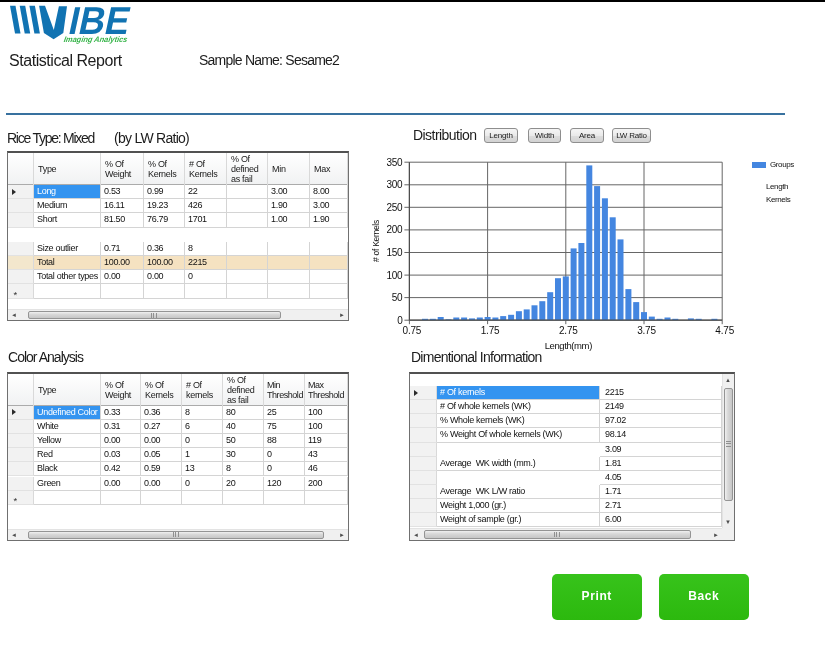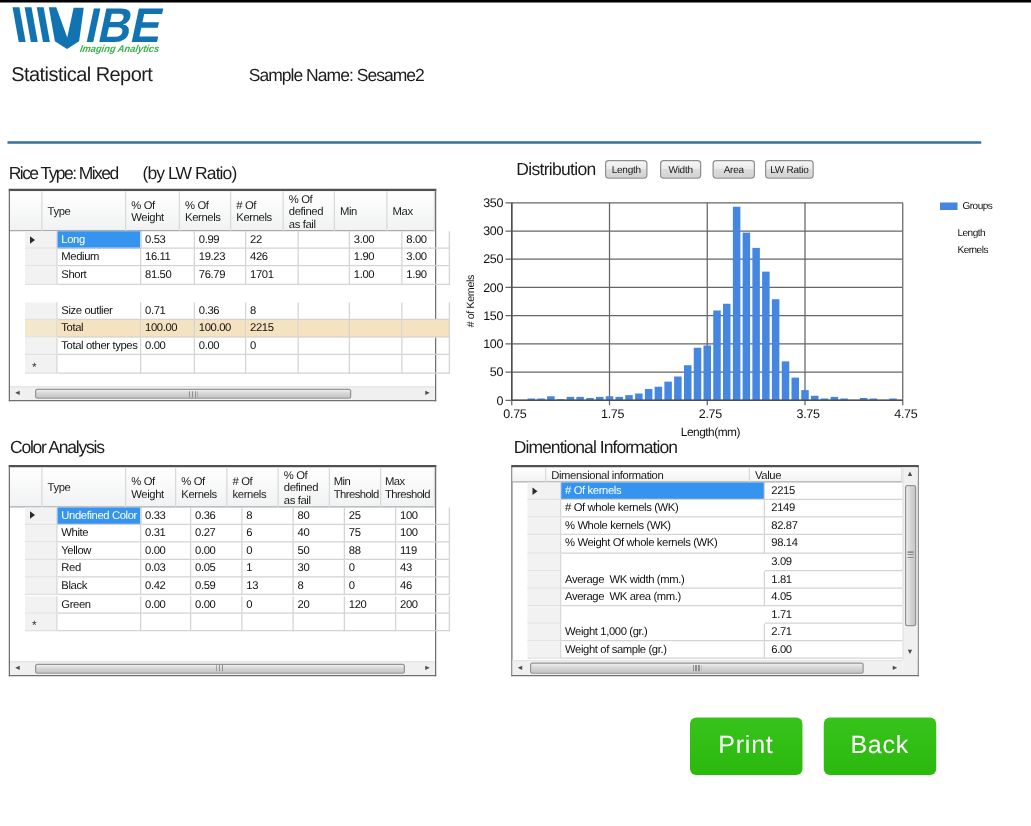--- a/index.html
+++ b/index.html
@@ -6,21 +6,21 @@
   font-family:"Liberation Sans",sans-serif}
 .h1 {position:absolute;font-size:13px;color:#1c1c1c;line-height:1;white-space:nowrap}
 .topline {position:absolute;left:0;top:0;width:825px;height:1.5px;background:#000}
 .divider {position:absolute;left:6px;top:113px;width:779px;height:2px;background:#38719f}
 
 .dgv {position:absolute;background:#fff;border:1px solid #707070;border-top:2px solid #515151;
   font-size:9px;letter-spacing:-0.3px;color:#111}
 .hdr {position:absolute;left:0;top:0;right:0;background:linear-gradient(180deg,#ffffff,#f1f2f3);border-bottom:1px solid #ababab}
 .hc {position:absolute;top:0;border-right:1px solid #d9d9d9;padding:0 0 0 4px;line-height:10px;overflow:hidden;display:flex;flex-direction:column;justify-content:center;color:#1a1a1a}
 .t3h {justify-content:flex-start;padding-top:1px;line-height:11px}
-.row {position:absolute;left:12px;right:0}
+.row {position:absolute;left:0;right:0}
 .c {position:absolute;top:0;border-right:1px solid #d4d4d4;border-bottom:1px solid #d4d4d4;
   padding:0 0 0 3px;line-height:13px;overflow:hidden;white-space:nowrap}
 .c.sel {background:#f2f2f2;border-right:1px solid #d9d9d9;border-bottom:1px solid #e2e2e2;padding:0}
 .c.hl {background:#3494f0;color:#fff}
 .c.tot {background:#f5e2c1}
 .c.seltot {background:#f3e7cd}
 .filler {position:absolute;left:0;right:0}
 .arr {position:absolute;left:3.5px;top:50%;margin-top:-3px;width:0;height:0;
   border-left:4.5px solid #2b2b2b;border-top:3px solid transparent;border-bottom:3px solid transparent}
 .star {position:absolute;left:5.5px;top:5.5px;font-size:9.5px;line-height:9.5px;letter-spacing:0;color:#333}
@@ -35,21 +35,21 @@
 .vthumb {position:absolute;width:9px;background:linear-gradient(90deg,#f0f0f0,#d8d8d8 40%,#c6c6c6);border:1px solid #949494;border-radius:2px}
 .vgrip {position:absolute;left:50%;top:50%;width:5px;height:7px;margin:-3.5px 0 0 -2.5px;
   background:repeating-linear-gradient(180deg,#909090 0,#909090 1px,transparent 1px,transparent 2.3px)}
 
 .wbtn {position:absolute;border:1px solid #8e8e8e;border-radius:3px;
   background:linear-gradient(180deg,#f5f5f5,#eaeaea 50%,#dddddd 50%,#d2d2d2);
   font-size:8px;letter-spacing:-0.2px;color:#1a1a1a;text-align:center;line-height:13px}
 
 .gbtn {position:absolute;width:90px;height:45px;border-radius:5px;
   background:linear-gradient(180deg,#37c31b,#2cb90e);
-  color:#fff;font-size:20px;font-weight:normal;text-align:center;line-height:45px;letter-spacing:0.6px}
+  color:#fff;font-size:12px;font-weight:bold;text-align:center;line-height:45px;letter-spacing:0.6px}
 .legend-sw {position:absolute;left:752px;top:161.5px;width:14px;height:6px;background:#4486e0}
 .leg {position:absolute;font-size:8px;letter-spacing:-0.4px;color:#111;line-height:1}
 </style></head>
 <body>
 <div class="topline"></div>
 <svg style="position:absolute;left:0;top:0" width="150" height="58" font-family="Liberation Sans, sans-serif">
 <g fill="#1173b2">
 <path d="M10.0,5.7 L15.5,5.7 L20.5,33.6 L15.0,33.6 Z"></path>
       <path d="M19.7,5.7 L25.2,5.7 L30.2,33.6 L24.7,33.6 Z"></path>
       <path d="M29.4,5.7 L34.9,5.7 L39.9,33.6 L34.4,33.6 Z"></path>
@@ -341,63 +341,58 @@
     <div class="filler" style="top:130.90px;height:23.60px"></div>
     <div class="hsb" style="left:0px;top:154.50px;width:340px;height:11px">
       <div class="sbarr" style="left:3px;top:2px">◄</div>
       <div class="sbarr" style="right:3px;top:2px">►</div>
       <div class="thumb" style="left:20px;top:1px;width:296px;height:8px">
         <span class="grip"></span>
       </div>
     </div>
   </div>
 <div class="dgv" style="left:409px;top:372px;width:326px;height:169px">
-    <div class="hdr" style="height:12px">
-      <div class="hc" style="left:0;width:27px;height:12px"></div>
-      <div class="hc t3h" style="left:27px;width:163px;height:12px">Dimensional information</div>
-      <div class="hc t3h" style="left:190px;width:122px;height:12px">Value</div>
-    </div>
     <div class="row" style="top:12.00px;height:14.15px">
       <div class="c sel" style="left:0;width:27px;height:14.15px">
         <span class="arr"></span>
       </div>
       <div class="c hl" style="left:27px;width:163px;height:14.15px"># Of kernels</div>
       <div class="c" style="left:190px;width:122px;height:14.15px;padding-left:5px">2215</div>
     </div>
     <div class="row" style="top:26.15px;height:14.15px">
       <div class="c sel" style="left:0;width:27px;height:14.15px"></div>
       <div class="c " style="left:27px;width:163px;height:14.15px"># Of whole kernels (WK)</div>
       <div class="c" style="left:190px;width:122px;height:14.15px;padding-left:5px">2149</div>
     </div>
     <div class="row" style="top:40.30px;height:14.15px">
       <div class="c sel" style="left:0;width:27px;height:14.15px"></div>
       <div class="c " style="left:27px;width:163px;height:14.15px">% Whole kernels (WK)</div>
-      <div class="c" style="left:190px;width:122px;height:14.15px;padding-left:5px">82.87</div>
+      <div class="c" style="left:190px;width:122px;height:14.15px;padding-left:5px">97.02</div>
     </div>
     <div class="row" style="top:54.45px;height:14.15px">
       <div class="c sel" style="left:0;width:27px;height:14.15px"></div>
       <div class="c " style="left:27px;width:163px;height:14.15px">% Weight Of whole kernels (WK)</div>
       <div class="c" style="left:190px;width:122px;height:14.15px;padding-left:5px">98.14</div>
     </div>
     <div class="row" style="top:68.60px;height:14.15px">
       <div class="c sel" style="left:0;width:27px;height:14.15px"></div>
       <div class="c" style="left:190px;width:122px;height:14.15px;padding-left:5px">3.09</div>
     </div>
     <div class="row" style="top:82.75px;height:14.15px">
       <div class="c sel" style="left:0;width:27px;height:14.15px"></div>
       <div class="c " style="left:27px;width:163px;height:14.15px">Average&nbsp; WK width (mm.)</div>
       <div class="c" style="left:190px;width:122px;height:14.15px;padding-left:5px">1.81</div>
     </div>
     <div class="row" style="top:96.90px;height:14.15px">
       <div class="c sel" style="left:0;width:27px;height:14.15px"></div>
-      <div class="c " style="left:27px;width:163px;height:14.15px">Average&nbsp; WK area (mm.)</div>
       <div class="c" style="left:190px;width:122px;height:14.15px;padding-left:5px">4.05</div>
     </div>
     <div class="row" style="top:111.05px;height:14.15px">
       <div class="c sel" style="left:0;width:27px;height:14.15px"></div>
+      <div class="c " style="left:27px;width:163px;height:14.15px">Average&nbsp; WK L/W ratio</div>
       <div class="c" style="left:190px;width:122px;height:14.15px;padding-left:5px">1.71</div>
     </div>
     <div class="row" style="top:125.20px;height:14.15px">
       <div class="c sel" style="left:0;width:27px;height:14.15px"></div>
       <div class="c " style="left:27px;width:163px;height:14.15px">Weight 1,000 (gr.)</div>
       <div class="c" style="left:190px;width:122px;height:14.15px;padding-left:5px">2.71</div>
     </div>
     <div class="row" style="top:139.35px;height:14.15px">
       <div class="c sel" style="left:0;width:27px;height:14.15px"></div>
       <div class="c " style="left:27px;width:163px;height:14.15px">Weight of sample (gr.)</div>

